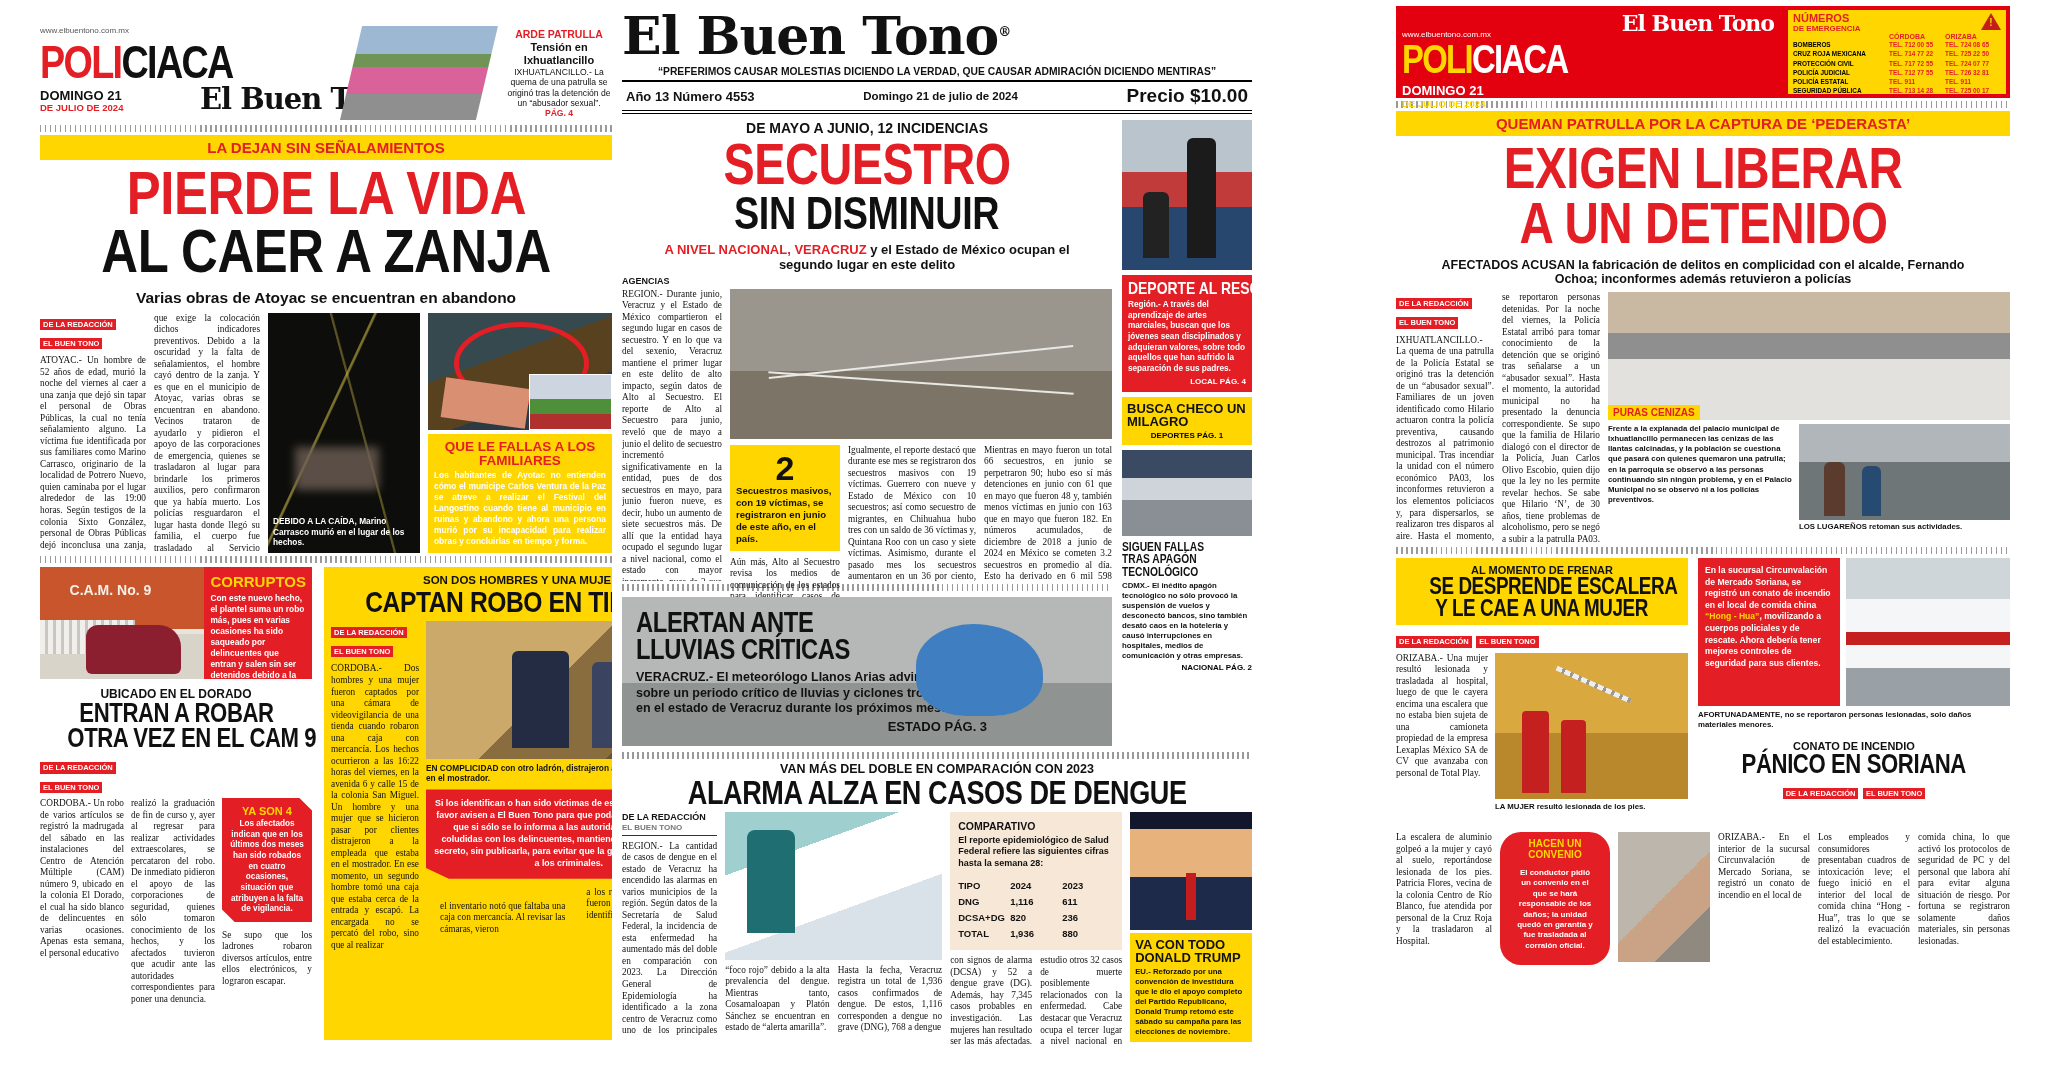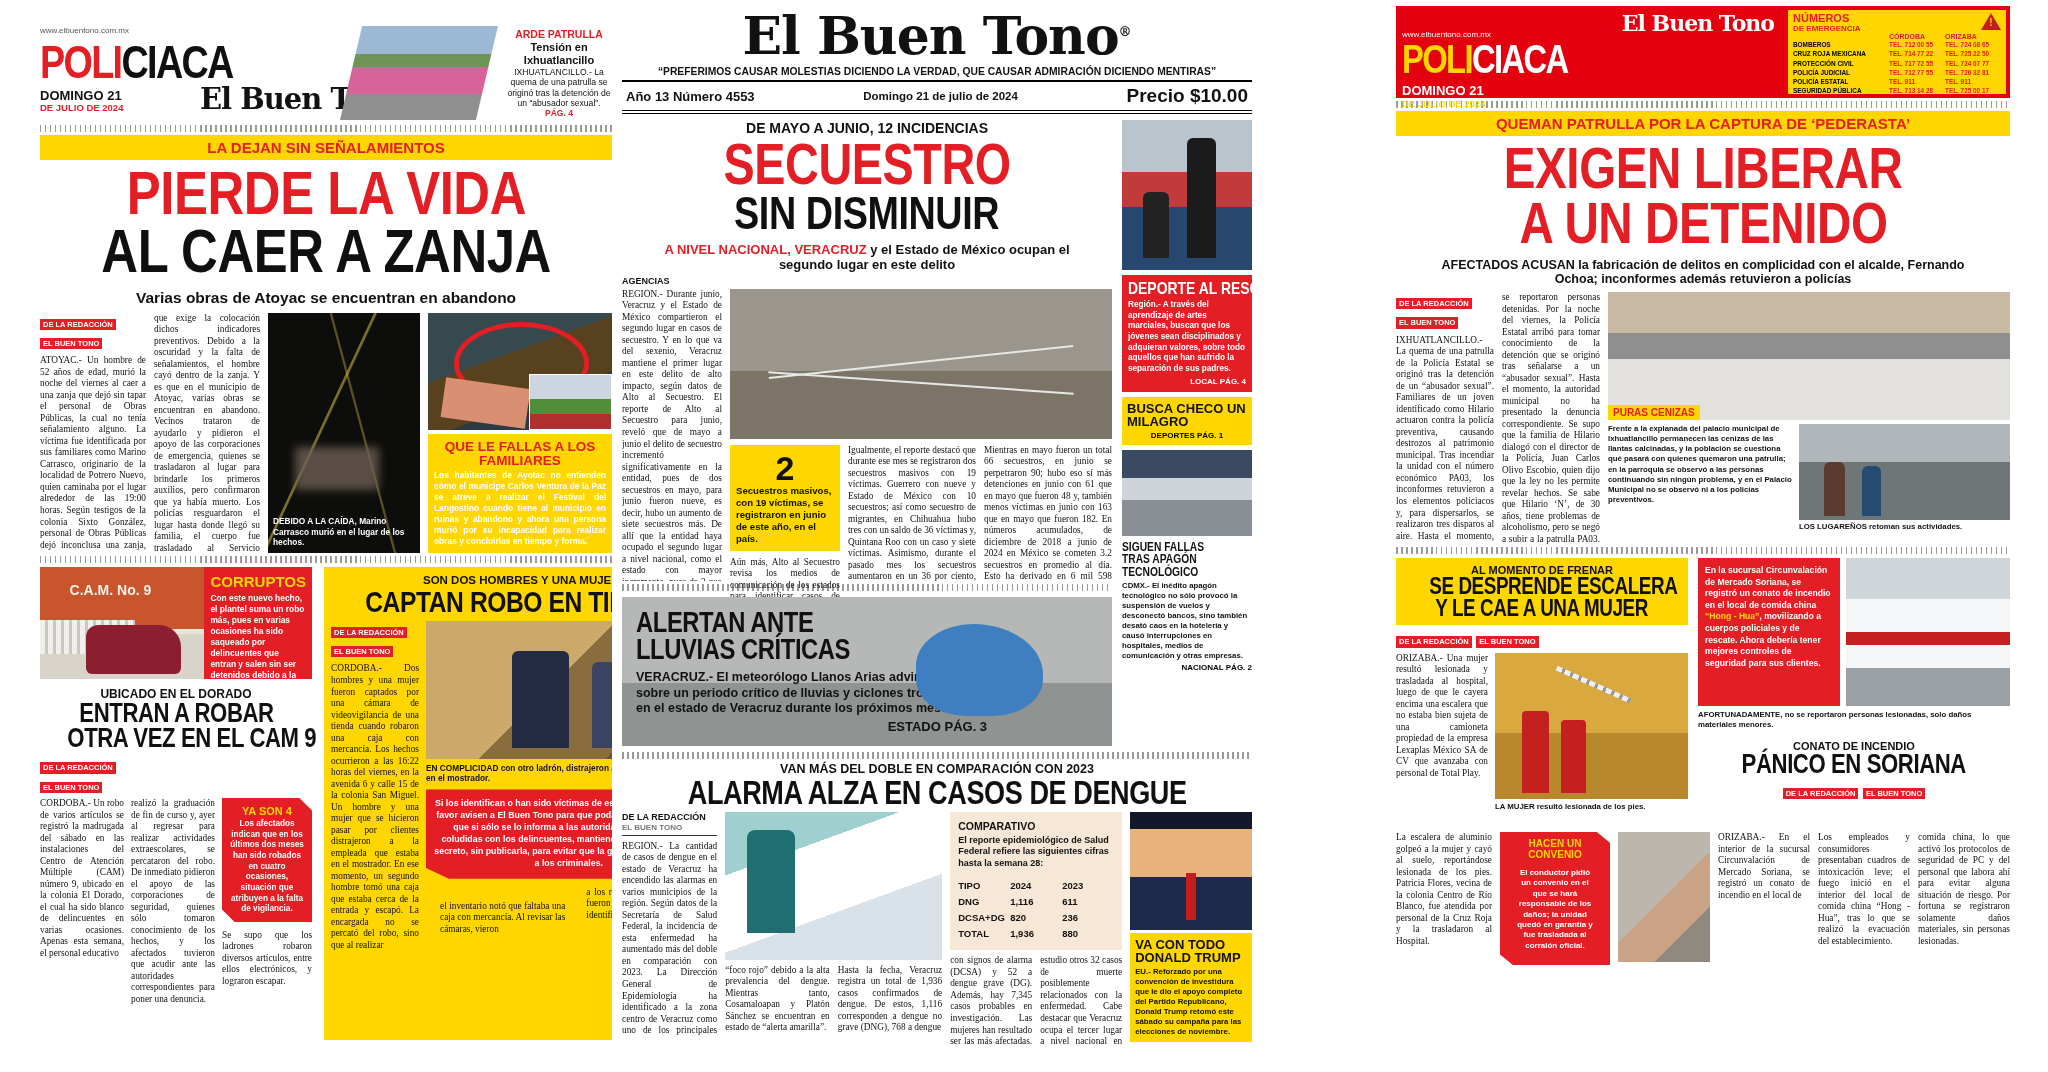--- a/index.html
+++ b/index.html
@@ -72,21 +72,21 @@
   .corrbox{background:#e31e24;padding:6px;}
   .corrbox h4{margin:0 0 3px;color:#ffd600;font-size:15px;text-align:center;}
   .corrbox p{margin:0;color:#fff;font-weight:bold;font-size:8.4px;line-height:1.32;}
   .badge{background:#e31e24;color:#fff;padding:7px 6px;clip-path:polygon(0 0,86% 0,100% 10%,100% 100%,14% 100%,0 90%);text-align:center;}
   .badge h5{margin:0 0 2px;color:#ffd600;font-size:11px;}
   .badge p{margin:0;font-weight:bold;font-size:8.2px;line-height:1.3;}
   .ybg{background:#ffd600;}
   .redbox{background:#e31e24;color:#fff;font-weight:bold;text-align:center;}
 
   
-  .mast{text-align:center;font-size:52px;line-height:1;padding-top:4px;}
+  .mast{text-align:left;font-size:52px;line-height:1;padding-top:4px;}
   .regmark{font-size:13px;vertical-align:super;letter-spacing:0;}
   .tagline{text-align:center;font-weight:bold;font-size:10.3px;padding:4px 0 3px;border-bottom:2px solid #000;}
   .folio{display:flex;justify-content:space-between;align-items:center;padding:3px 4px;border-bottom:4px double #000;font-weight:bold;}
   .sbredbox{background:#e31e24;color:#fff;padding:6px;}
   .sbredbox h3{margin:0 0 3px;font-size:17px;line-height:.95;}
   .sbredbox p{margin:0;font-weight:bold;font-size:8.2px;line-height:1.3;}
   .pgref{font-weight:bold;font-size:8px;text-align:right;margin-top:2px;}
   .checo{background:#ffd600;padding:5px;}
   .checo h4{margin:0 0 3px;font-size:13px;line-height:1;}
   .checo p{margin:0;font-weight:bold;font-size:7.8px;line-height:1.28;}
@@ -112,21 +112,21 @@
   .tri{position:absolute;right:5px;top:3px;width:20px;height:17px;background:#c41d1d;clip-path:polygon(50% 0,100% 100%,0 100%);color:#ffd600;font-weight:bold;font-size:10px;text-align:center;line-height:20px;}
   .erow{display:flex;font-size:6.4px;line-height:1.45;}
   .erow .lab{flex:1;font-weight:bold;}
   .erow .t{width:56px;color:#e31e24;font-weight:bold;}
   .ehead{display:flex;font-size:7px;font-weight:bold;color:#e31e24;}
   .ehead .lab{flex:1;} .ehead .t{width:56px;}
   .plabel{position:absolute;left:0;bottom:0;background:#ffd600;color:#e31e24;font-weight:bold;font-size:10px;padding:2px 5px;}
   .capstrip{font-weight:bold;font-size:7.8px;line-height:1.3;}
   .sorbox{background:#e31e24;color:#fff;font-weight:bold;font-size:8.6px;line-height:1.35;padding:7px;text-align:left;}
   .sorbox .yel{color:#ffd600;}
-  .convbox{background:#e31e24;padding:6px;clip-path:polygon(0 0,88% 0,100% 8%,100% 100%,12% 100%,0 92%);text-align:center;}
+  .convbox{background:#e31e24;padding:6px;clip-path:polygon(0 0,88% 0,100% 8%,100% 100%,12% 100%,0 92%);text-align:center;border-radius:21px;}
   .convbox h5{margin:0 0 2px;color:#ffd600;font-size:10px;}
   .convbox p{margin:8px;color:#fff;font-weight:bold;font-size:8px;line-height:1.3;text-align:center;}
 </style>
 </head>
 <body>
 
 <div id="canvas">
 
   <div class="page" id="pageL">
     <div class="lp-head">

